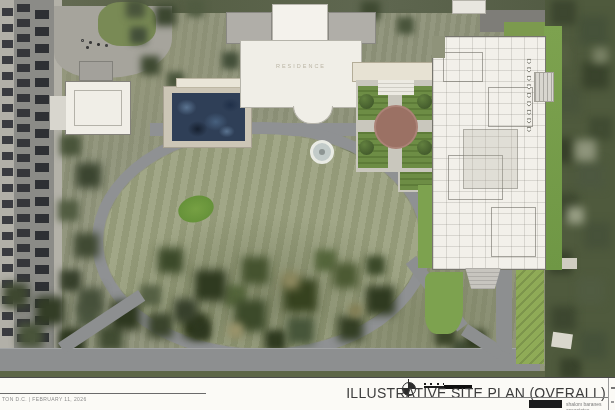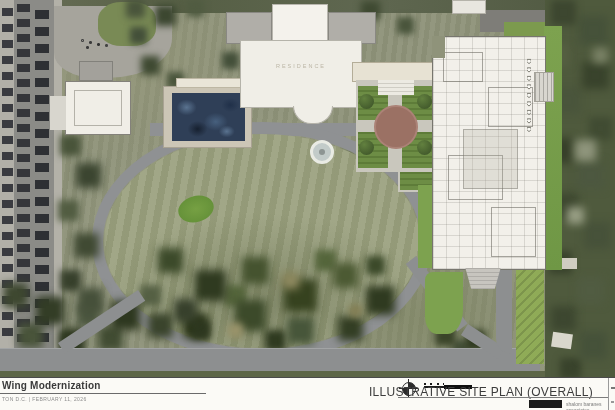--- a/index.html
+++ b/index.html
@@ -26,21 +26,21 @@
       repeating-linear-gradient(100deg, rgba(255,255,255,.07) 0 7px, rgba(30,40,15,.05) 7px 14px),
       #9aa07e;}
   
   .paper{background:#f2f0ea;border:1px solid #83817a}
   .roofgray{background:#b0aea8;border:1px solid rgba(90,90,85,.45)}
   
   .tblock{left:0;top:377px;width:615px;height:33px;background:#fbfaf6;border-top:1px solid #4a4a4a}
   .ttitle{left:2px;top:2px;font-size:10px;font-weight:600;color:#3a3a3a;letter-spacing:.2px}
   .trule-l{left:0;top:15px;width:206px;height:1px;background:#6a6a6a}
   .tsub{left:2px;top:18px;font-size:5px;color:#8d8d8d;letter-spacing:.4px}
-  .tsheet{right:22px;top:7px;font-size:12px;color:#3c3c3c;letter-spacing:.3px}
+  .tsheet{right:9px;top:7px;font-size:14px;color:#3c3c3c;letter-spacing:.3px}
   .trule-r{left:398px;top:19px;width:210px;height:1px;background:#7c7c7c}
   .tlogo{left:529px;top:22px;width:33px;height:8px;background:#1a1a1a}
   .tfirm{left:566px;top:23px;font-size:5px;color:#7a7a7a}
   .tdiv{left:608px;top:0;width:1px;height:33px;background:#9a9a9a}
   .narrow{left:402px;top:4px;width:14px;height:14px;border:1.5px solid #2b2b2b;border-radius:50%;
     background:conic-gradient(#2b2b2b 0 90deg,#f8f8f5 90deg 180deg,#2b2b2b 180deg 270deg,#f8f8f5 270deg 360deg);overflow:visible}
 </style>
 </head>
 <body>
 
@@ -143,21 +143,20 @@
     <div class="a" style="left:15px;top:118px;width:55px;height:45px;border:1px solid rgba(100,98,90,.55)"></div>
     <div class="a" style="left:58px;top:170px;width:45px;height:50px;border:1px solid rgba(100,98,90,.55)"></div>
     <div class="a" style="left:30px;top:92px;width:55px;height:60px;background:rgba(180,175,160,.28);border:1px solid rgba(100,98,90,.4)"></div>
     <div class="a" style="left:93px;top:20px;width:6px;height:76px;background-image:radial-gradient(circle 2.2px at 50% 4px,#fbfaf5 0 1.6px,#76756c 1.7px 2.2px,transparent 2.4px);background-size:6px 8.5px;background-repeat:repeat-y"></div>
   </div>
   <div class="a" style="left:432px;top:36px;width:13px;height:22px;background:#8f937a"></div>
   <div class="a" style="left:534px;top:72px;width:20px;height:30px;background:repeating-linear-gradient(90deg,rgba(60,60,55,.3) 0 1px,transparent 1px 4px),#d8d6cf;border:1px solid #a5a39a"></div>
   <div class="a" style="left:462px;top:268px;width:42px;height:21px;background:repeating-linear-gradient(0deg,rgba(0,0,0,.12) 0 1px,transparent 1px 4px),#c7c5bf;clip-path:polygon(8% 0,92% 0,78% 100%,22% 100%)"></div>
 
   <div class="a tblock">
-    <div class="a ttitle">Wing Modernization</div>
     <div class="a trule-l"></div>
     <div class="a tsub">TON D.C.   |   FEBRUARY 11, 2026</div>
 
     <div class="a narrow">
       <div class="a" style="left:-4px;top:5px;width:19px;height:1px;background:#2b2b2b"></div>
       <div class="a" style="left:5px;top:-4px;width:1px;height:19px;background:#2b2b2b"></div>
     </div>
 
     <div class="a" style="left:424px;top:5px;width:48px;height:10px">
       <div class="a" style="left:0;top:0;width:20px;height:2px;background:repeating-linear-gradient(90deg,#1c1c1c 0 2px,transparent 2px 6.5px)"></div>

